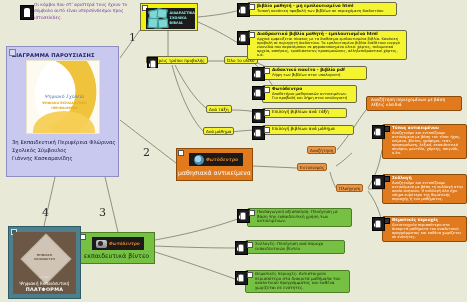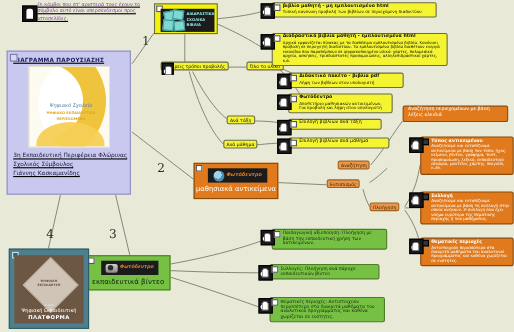--- a/index.html
+++ b/index.html
@@ -4,21 +4,21 @@
 <style>
   html,body{margin:0;padding:0;}
   body{
     width:467px;height:302px;overflow:hidden;
     background:#e9e9d8;
     font-family:"DejaVu Sans","Liberation Sans",sans-serif;
     position:relative;
   }
   #canvas{position:absolute;inset:0;width:467px;height:302px;}
   svg.links{position:absolute;left:0;top:0;width:467px;height:302px;pointer-events:none;}
-  .node{position:absolute;box-sizing:border-box;text-decoration:underline;}
+  .node{position:absolute;box-sizing:border-box;}
 
   
   .mm{
     border:1px solid #6b6b4a;
     border-radius:2px;
     padding:1px 2px 2px 2px;
     line-height:1.12;
     position:absolute;
     box-sizing:border-box;
   }

